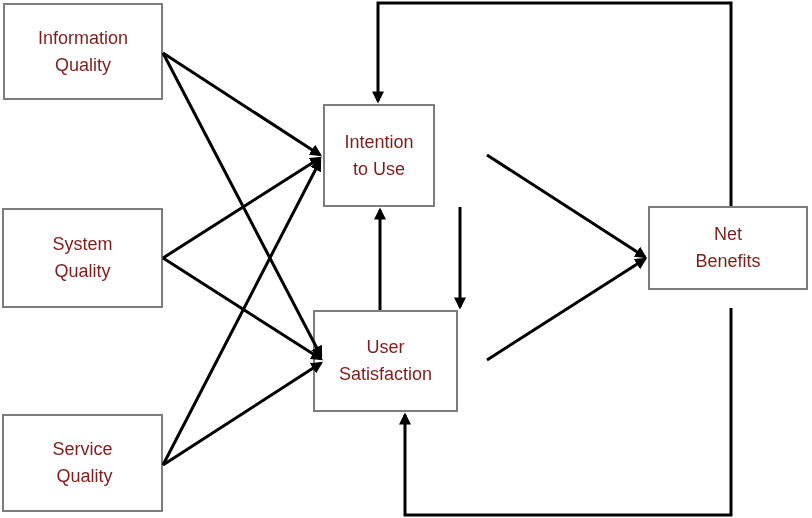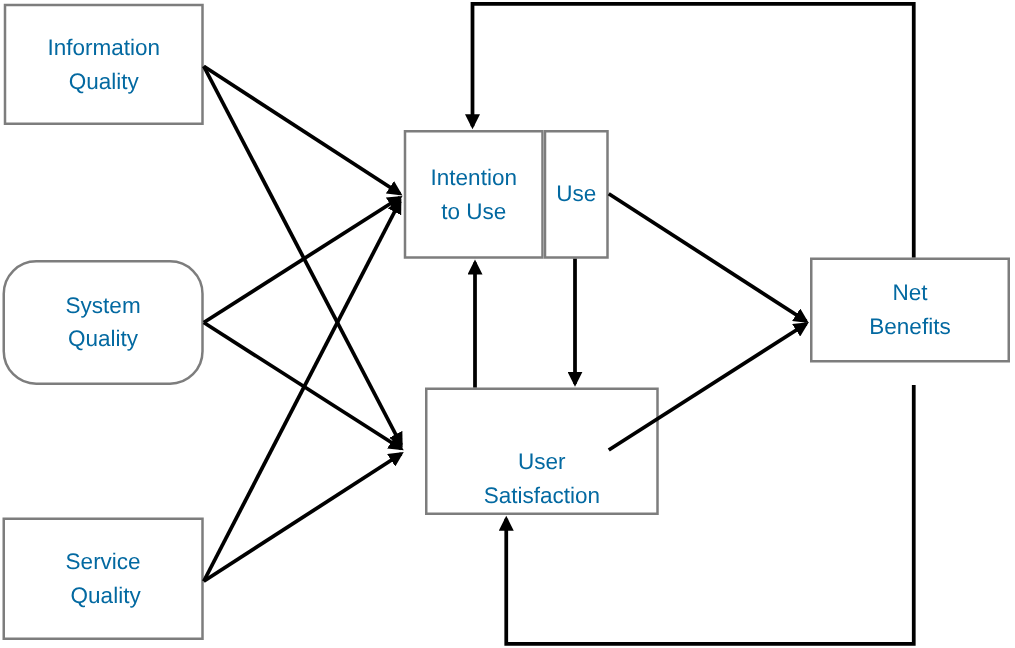--- a/index.html
+++ b/index.html
@@ -23,21 +23,21 @@
     display: flex;
     align-items: center;
     justify-content: center;
     text-align: center;
     z-index: 1;
   }
   .node-label {
     white-space: pre-line;
     font-size: 18px;
     line-height: 27px;
-    color: #0369a1;
+    color: #7f1d1d;
   }
   #edges-svg {
     position: absolute;
     left: 0;
     top: 0;
     width: 812px;
     height: 518px;
     z-index: 2;
     pointer-events: none;
   }
@@ -45,40 +45,37 @@
 </head>
 <body>
 
 <div id="stage" style="background: rgb(255, 255, 255);">
 
   <div class="node" style="left: 3px; top: 3px; width: 160px; height: 97px; border-color: rgb(125, 125, 125); background: rgb(255, 255, 255); color: rgb(28, 28, 28);">
     <span class="node-label">Information
 Quality</span>
   </div>
 
-  <div class="node" style="left: 2px; top: 208px; width: 161px; height: 100px; border-color: rgb(125, 125, 125); background: rgb(255, 255, 255); color: rgb(28, 28, 28); border-radius: 27px;">
+  <div class="node" style="left: 2px; top: 208px; width: 161px; height: 100px; border-color: rgb(125, 125, 125); background: rgb(255, 255, 255); color: rgb(28, 28, 28);">
     <span class="node-label">System
 Quality</span>
   </div>
 
   <div class="node" style="left: 2px; top: 414px; width: 161px; height: 98px; border-color: rgb(125, 125, 125); background: rgb(255, 255, 255); color: rgb(28, 28, 28); text-align: right;">
     <span class="node-label">Service
 Quality</span>
   </div>
 
   <div class="node" style="left: 323px; top: 104px; width: 112px; height: 103px; border-color: rgb(125, 125, 125); background: rgb(255, 255, 255); color: rgb(28, 28, 28);">
     <span class="node-label">Intention
 to Use</span>
   </div>
 
-  <div class="node" style="left: 435px; top: 104px; width: 52px; height: 103px; border-color: rgb(125, 125, 125); background: rgb(255, 255, 255); color: rgb(28, 28, 28);">
-    <span class="node-label">Use</span>
-  </div>
 
-  <div class="node" style="left: 340px; top: 310px; width: 187px; height: 102px; border-color: rgb(125, 125, 125); background: rgb(255, 255, 255); color: rgb(28, 28, 28); align-items: flex-end;">
+  <div class="node" style="left: 313px; top: 310px; width: 145px; height: 102px; border-color: rgb(125, 125, 125); background: rgb(255, 255, 255); color: rgb(28, 28, 28);">
     <span class="node-label">User
 Satisfaction</span>
   </div>
 
   <div class="node" style="left: 648px; top: 206px; width: 160px; height: 84px; border-color: rgb(125, 125, 125); background: rgb(255, 255, 255); color: rgb(28, 28, 28);">
     <span class="node-label">Net
 Benefits</span>
   </div>
 
   <svg id="edges-svg" viewBox="0 0 812 518" xmlns="http://www.w3.org/2000/svg">

